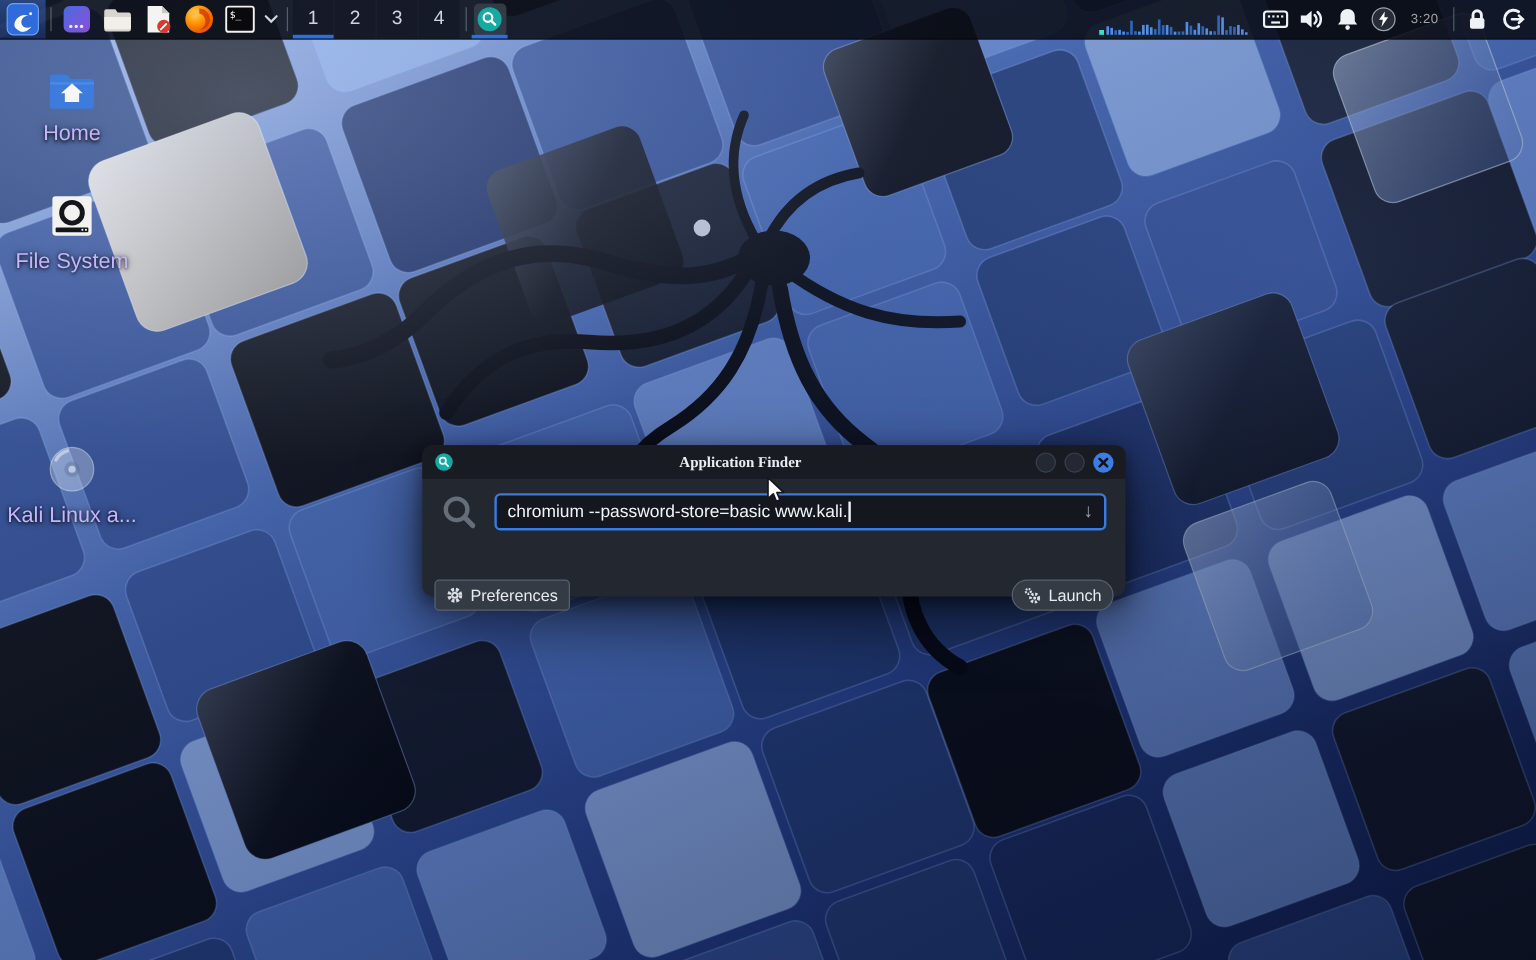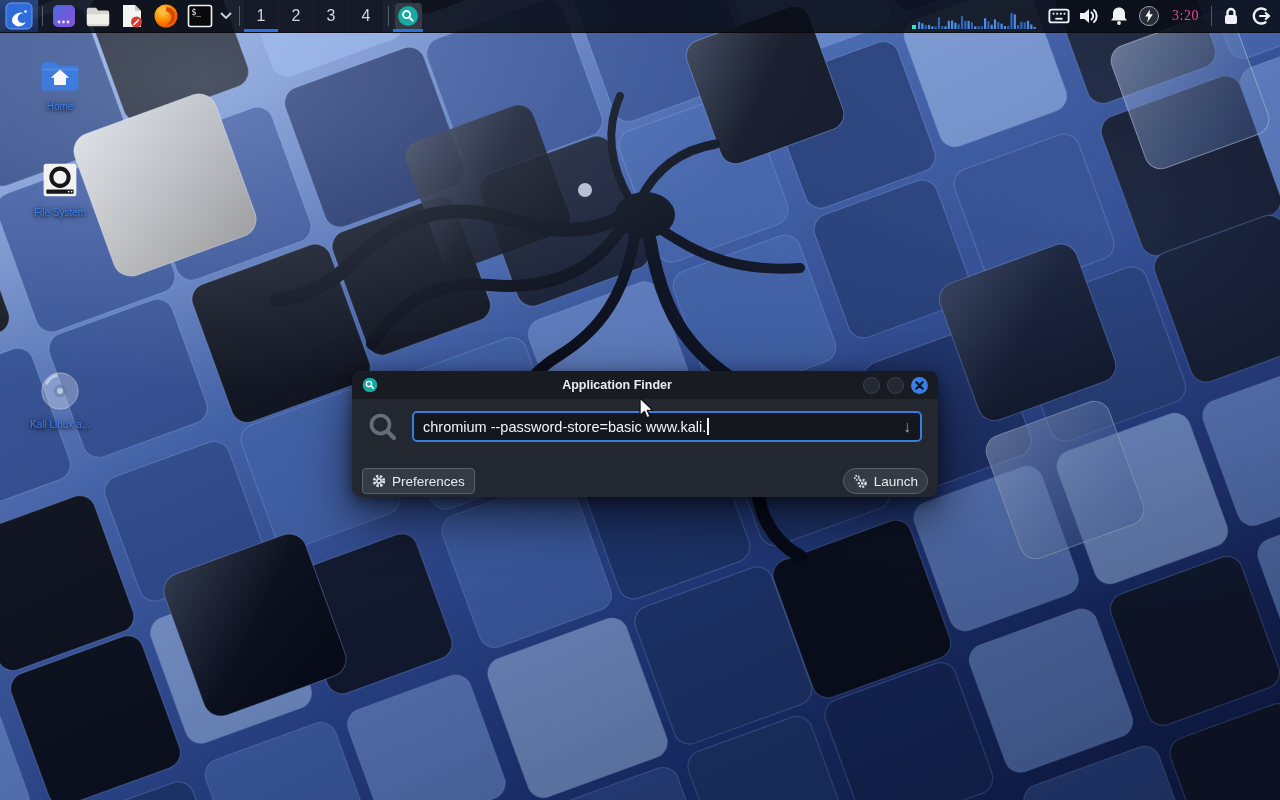--- a/index.html
+++ b/index.html
@@ -22,42 +22,42 @@
   .kali-slot{width:38px;background:linear-gradient(180deg,rgba(70,125,230,0.45),rgba(40,80,180,0.35));}
   .chev-slot{width:18px;}
   .ws{width:34px;height:32px;display:flex;align-items:center;justify-content:center;flex:none;position:relative;
     color:#ccd5e0;font-size:16px;background:rgba(18,22,34,0.55);margin-right:1px;}
   .ws.active::after{content:"";position:absolute;left:0;right:0;bottom:0;height:3px;background:#2b6fe0;}
   .winbtn{width:30px;height:32px;display:flex;align-items:center;justify-content:center;flex:none;position:relative;}
   .winbtn .bg{width:27px;height:27px;border-radius:4px;background:#333b47;display:flex;align-items:center;justify-content:center;}
   .winbtn::after{content:"";position:absolute;left:0;right:0;bottom:0;height:3px;background:#2b6fe0;}
   .tray{margin-left:auto;display:flex;align-items:center;height:32px;}
   .tray .p-slot{width:30px;}
-  .clock{color:#ec4899;font-size:14px;padding:0 8px;letter-spacing:0.5px;font-family:Liberation Serif, serif;}
+  .clock{color:#a3a3a3;font-size:11px;padding:0 8px;letter-spacing:0.5px;}
   .cpu{display:flex;align-items:flex-end;height:32px;margin-right:6px;}
 
   
   .di{position:absolute;left:12px;width:96px;display:flex;flex-direction:column;align-items:center;z-index:10;}
-  .di .lbl{margin-top:7px;color:#3b82f6;font-size:10px;text-shadow:0 1px 3px rgba(0,0,0,0.85),0 0 6px rgba(0,0,0,0.5);
+  .di .lbl{margin-top:7px;color:#c4b5fd;font-size:18px;text-shadow:0 1px 3px rgba(0,0,0,0.85),0 0 6px rgba(0,0,0,0.5);
     white-space:nowrap;}
 
   
   .dlg{position:absolute;left:352px;top:371px;width:586px;height:126px;background:#232730;border-radius:9px;
     box-shadow:0 20px 50px rgba(0,0,0,0.6),0 4px 14px rgba(0,0,0,0.45);z-index:50;}
   .dlg-tb{height:28px;background:#181b22;border-radius:9px 9px 0 0;display:flex;align-items:center;padding:0 10px;}
-  .dlg-title{flex:1;text-align:center;color:#e9ecf1;font-size:12.5px;font-weight:bold;}
+  .dlg-title{flex:1;text-align:center;color:#e9ecf1;font-size:12.5px;font-weight:bold;font-family:Liberation Serif, serif;}
   .tb-btn{width:17px;height:17px;border-radius:50%;margin-left:7px;flex:none;display:flex;align-items:center;justify-content:center;}
   .tb-plain{background:#232833;border:1px solid #3a414e;box-sizing:border-box;}
   .tb-close{background:#3b7de2;}
   .dlg-body{padding:12px 16px 16px 16px;display:flex;align-items:center;}
   .q-input{flex:1;height:27px;margin-left:14px;background:#14171d;border:2px solid #3a7be0;border-radius:5px;
     display:flex;align-items:center;padding:0 9px;color:#f2f4f7;font-size:14.5px;}
   .caret{width:1.5px;height:17px;background:#eef1f5;margin-left:1px;flex:none;}
   .q-arrow{margin-left:auto;color:#9aa3ae;font-size:16px;flex:none;}
-  .dlg-btns{display:flex;align-items:flex-start;padding:10px 10px 0 10px;}
+  .dlg-btns{display:flex;align-items:flex-start;padding:10px 10px 0 10px;margin-top:15px;}
   .btn{height:26px;display:flex;align-items:center;background:#353b45;border:1px solid #59616f;border-radius:4px;
     color:#e7eaee;font-size:13.5px;padding:0 9px;box-sizing:border-box;}
   .btn svg{margin-right:6px;}
   .btn.launch{margin-left:auto;border-radius:13px;}
 
   .cursor{position:absolute;left:638px;top:397px;z-index:99;}
 </style>
 </head>
 <body>
 

